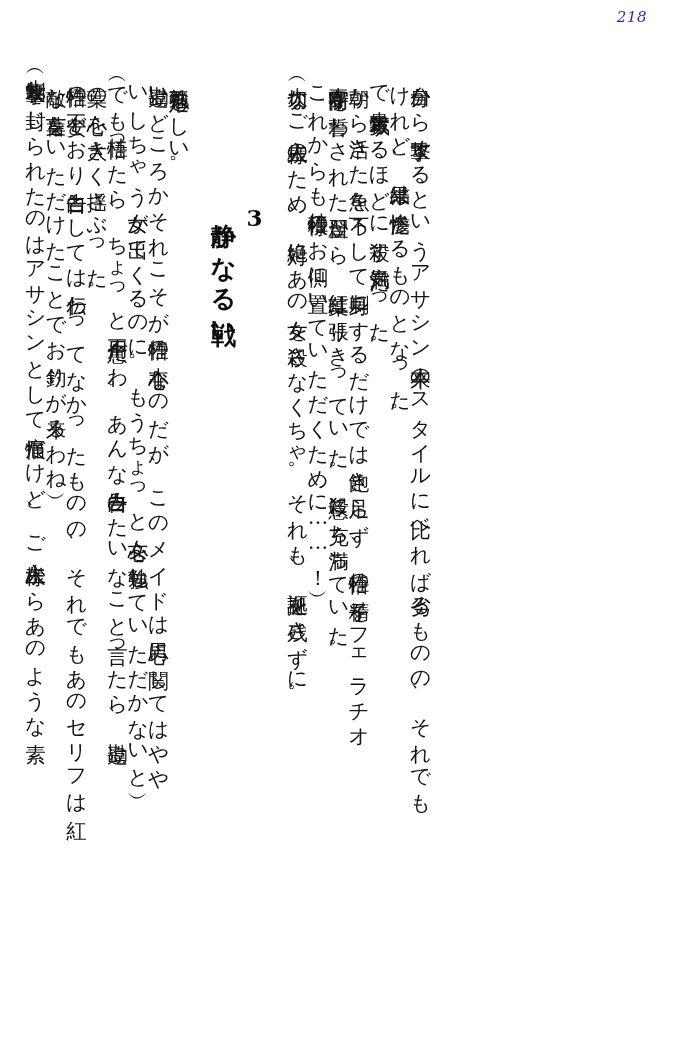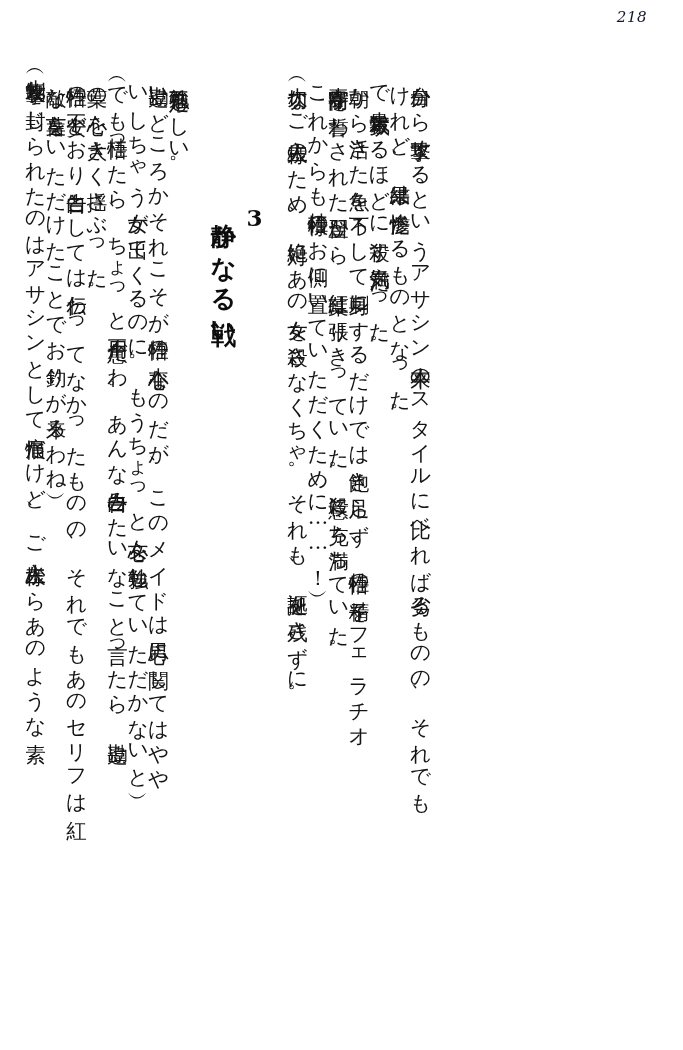--- a/index.html
+++ b/index.html
@@ -25,21 +25,21 @@
   }
 
   
   .page-number {
     position: absolute;
     top: 8px;
     right: 36px;
     font-style: italic;
     font-size: 15px;
     letter-spacing: 0.5px;
-    color: #0f172a;
+    color: #4c1d95;
   }
 
   
   .body-area {
     position: absolute;
     top: 44px;
     right: 28px;
     height: 980px;
     width: 630px;
     display: flex;

